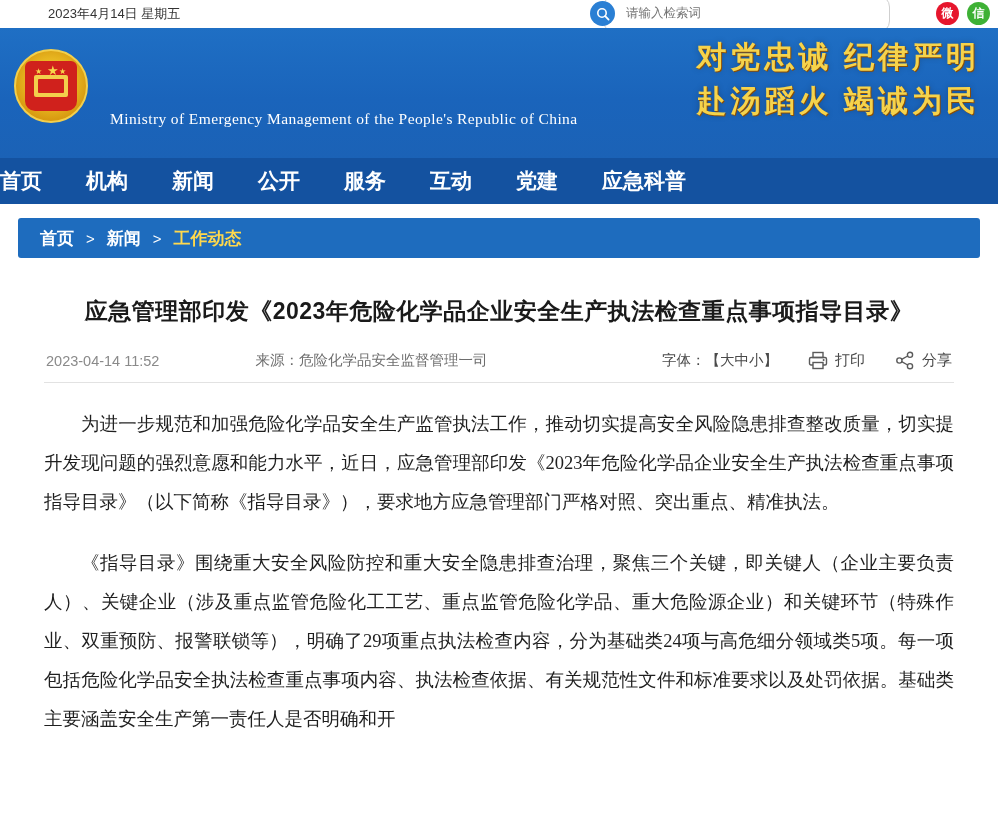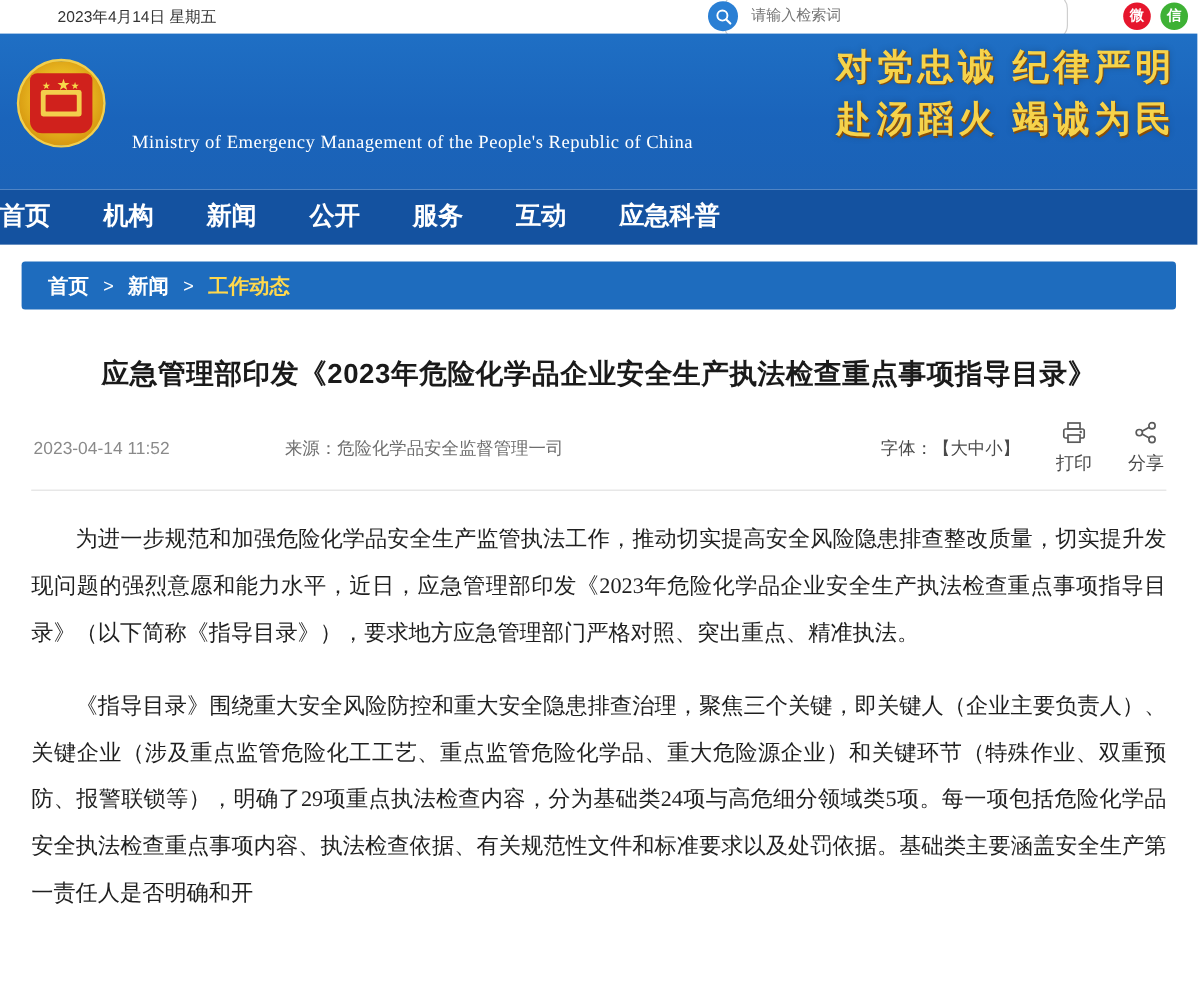--- a/index.html
+++ b/index.html
@@ -171,21 +171,21 @@
     padding-left: 22px;
     color: #ffffff;
     font-size: 17px;
     font-weight: bold;
     gap: 12px;
   }
   .crumb .sep { font-weight: normal; font-size: 15px; }
   .crumb .cur { color: #ffd84d; }
 
   
-  .article { padding: 0 26px; }
+  .article { padding: 0 44px; }
   .headline {
     text-align: center;
     font-size: 23px;
     font-weight: bold;
     color: #1a1a1a;
     margin: 38px 0 0 0;
     letter-spacing: .5px;
   }
   .meta {
     display: flex;
@@ -194,21 +194,21 @@
     font-size: 14.5px;
     color: #6d6d6d;
     border-bottom: 1px solid #e2e2e2;
   }
   .meta .date { color:#8a8a8a; }
   .meta .source { margin-left: 96px; }
   .meta .spacer { flex: 1 1 auto; }
   .meta .fontsize { color:#4a4a4a; }
   .meta .act {
     display: flex; align-items: center; gap: 7px;
-    margin-left: 30px; color:#4a4a4a; font-size: 15px; flex-direction: column;
+    margin-left: 30px; color:#4a4a4a; font-size: 15px;
   }
   .meta .act svg { display:block; }
 
   .body p {
     font-size: 18.5px;
     line-height: 39px;
     color: #1f1f1f;
     text-align: justify;
     text-indent: 2em;
     margin-top: 22px;
@@ -255,20 +255,21 @@
   </div>
 </div>
 
 <div class="nav">
   <div class="nav-item">首页</div>
   <div class="nav-item">机构</div>
   <div class="nav-item">新闻</div>
   <div class="nav-item">公开</div>
   <div class="nav-item">服务</div>
   <div class="nav-item">互动</div>
+  <div class="nav-item">党建</div>
   <div class="nav-item">应急科普</div>
 </div>
 
 <div class="crumb-wrap">
   <div class="crumb">
     <span>首页</span>
     <span class="sep">&gt;</span>
     <span>新闻</span>
     <span class="sep">&gt;</span>
     <span class="cur">工作动态</span>

